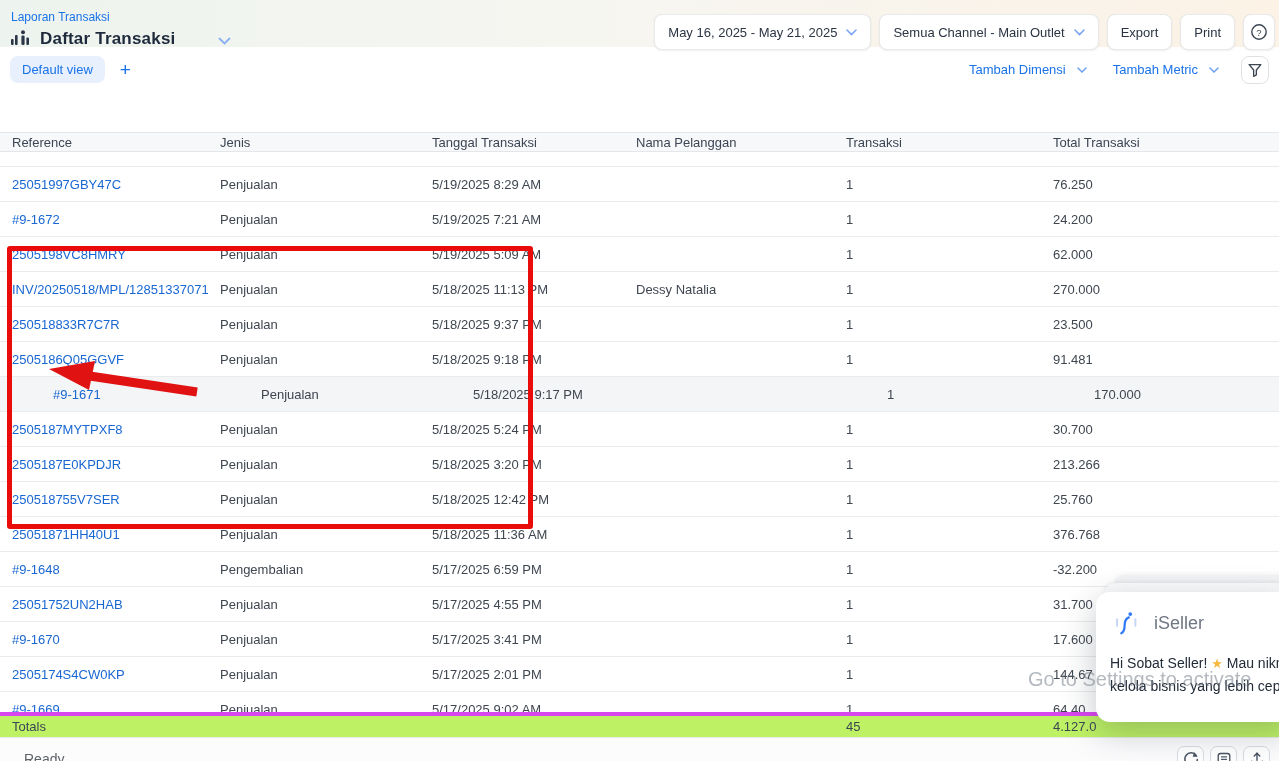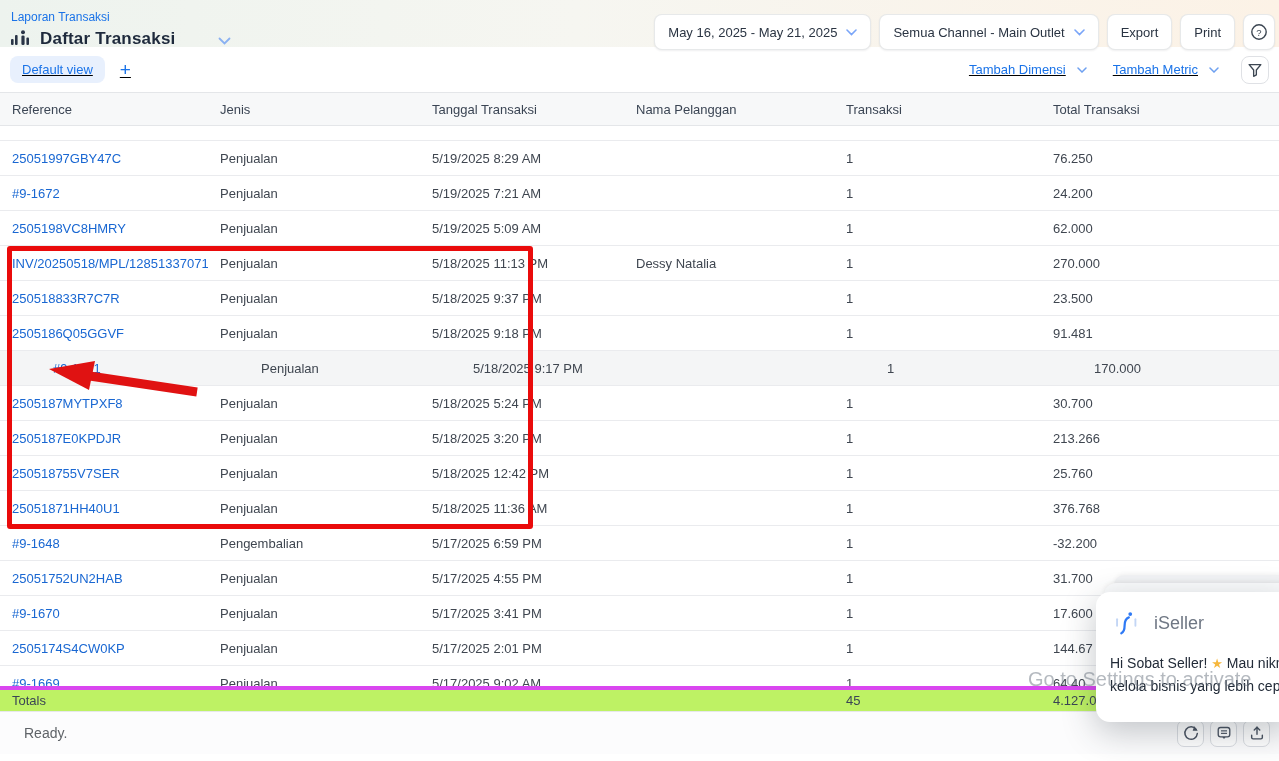--- a/index.html
+++ b/index.html
@@ -16,33 +16,33 @@
   .page-title { font-size:17px; font-weight:700; color:#1e2a3c; letter-spacing:.2px; }
   .title-chevron { margin-left:42px; margin-top:4px; }
 
   .top-controls { position:absolute; top:14px; right:4px; display:flex; gap:8px; align-items:center; }
   .btn { height:36px; display:flex; align-items:center; gap:9px; padding:5px 13px;
          background:#fff; border:1px solid rgba(60,70,80,.12); border-radius:8px;
          box-shadow:0 1px 2px rgba(27,35,46,.07); font-size:13px; color:#2a3442; cursor:pointer; white-space:nowrap; }
   .btn.icon-only { width:32px; justify-content:center; padding:0; }
 
   
-  .toolbar { height:45px; background:#fff; display:flex; align-items:center; padding:0 10px;text-decoration:underline; }
+  .toolbar { height:45px; background:#fff; display:flex; align-items:center; padding:0 10px; }
   .view-pill { height:27px; display:flex; align-items:center; padding:0 12px; background:#e8f0fd;
                color:#1a73e8; font-size:13px; border-radius:8px; cursor:pointer; }
   .add-view { margin-left:15px; color:#1a73e8; font-size:19px; font-weight:400; cursor:pointer; line-height:1; }
   .toolbar-right { margin-left:auto; display:flex; align-items:center; gap:26px; }
   .tb-link { display:flex; align-items:center; gap:11px; color:#1a73e8; font-size:13px; cursor:pointer; }
   .funnel-btn { width:28px; height:28px; display:flex; align-items:center; justify-content:center;
                 background:#fff; border:1px solid #dfe1e5; border-radius:8px; cursor:pointer; margin-left:-4px; }
 
   
   .grid { display:grid; grid-template-columns:208px 212px 204px 210px 207px 238px; }
-  .thead { height:34px; background:#f7f8f9; border-top:1px solid #e4e6e9; border-bottom:1px solid #e4e6e9;
-           align-items:center; font-size:13px; color:#3b4554; }
+  .thead { height:20px; background:#f7f8f9; border-top:1px solid #e4e6e9; border-bottom:1px solid #e4e6e9;
+           align-items:center; font-size:13px; color:#3b4554;margin-top:40px; }
   .cell { padding-left:12px; overflow:hidden; white-space:nowrap; }
   .tbody { position:relative; height:560px; overflow:hidden; background:#fff; }
   .trow { height:35px; border-bottom:1px solid #eaebee; align-items:center; font-size:13px; color:#3f4650; }
   .trow.hl { background:#f4f5f6;padding-left:41px; }
   .partial-row { height:15px; border-bottom:1px solid #eaebee; }
   .link { color:#1967d2; cursor:pointer; }
 
   .totals-row { height:25px; background:#bef264; border-top:4px solid #d946ef; align-items:center;
                 font-size:13px; color:#3b4554; }
 

